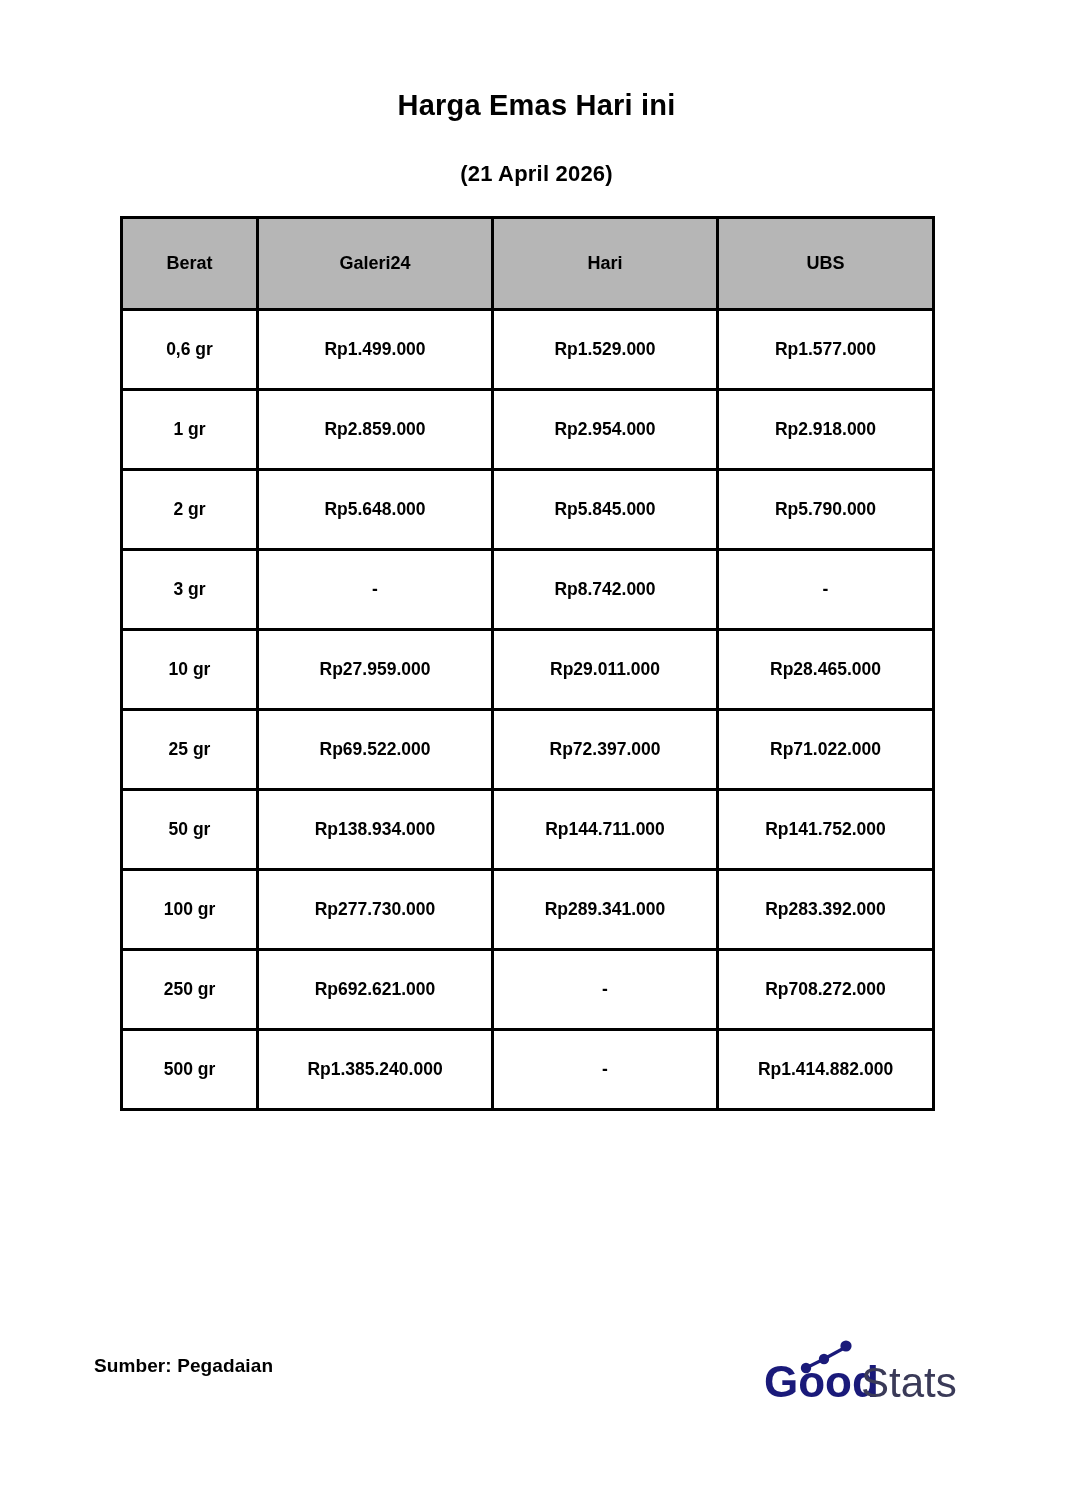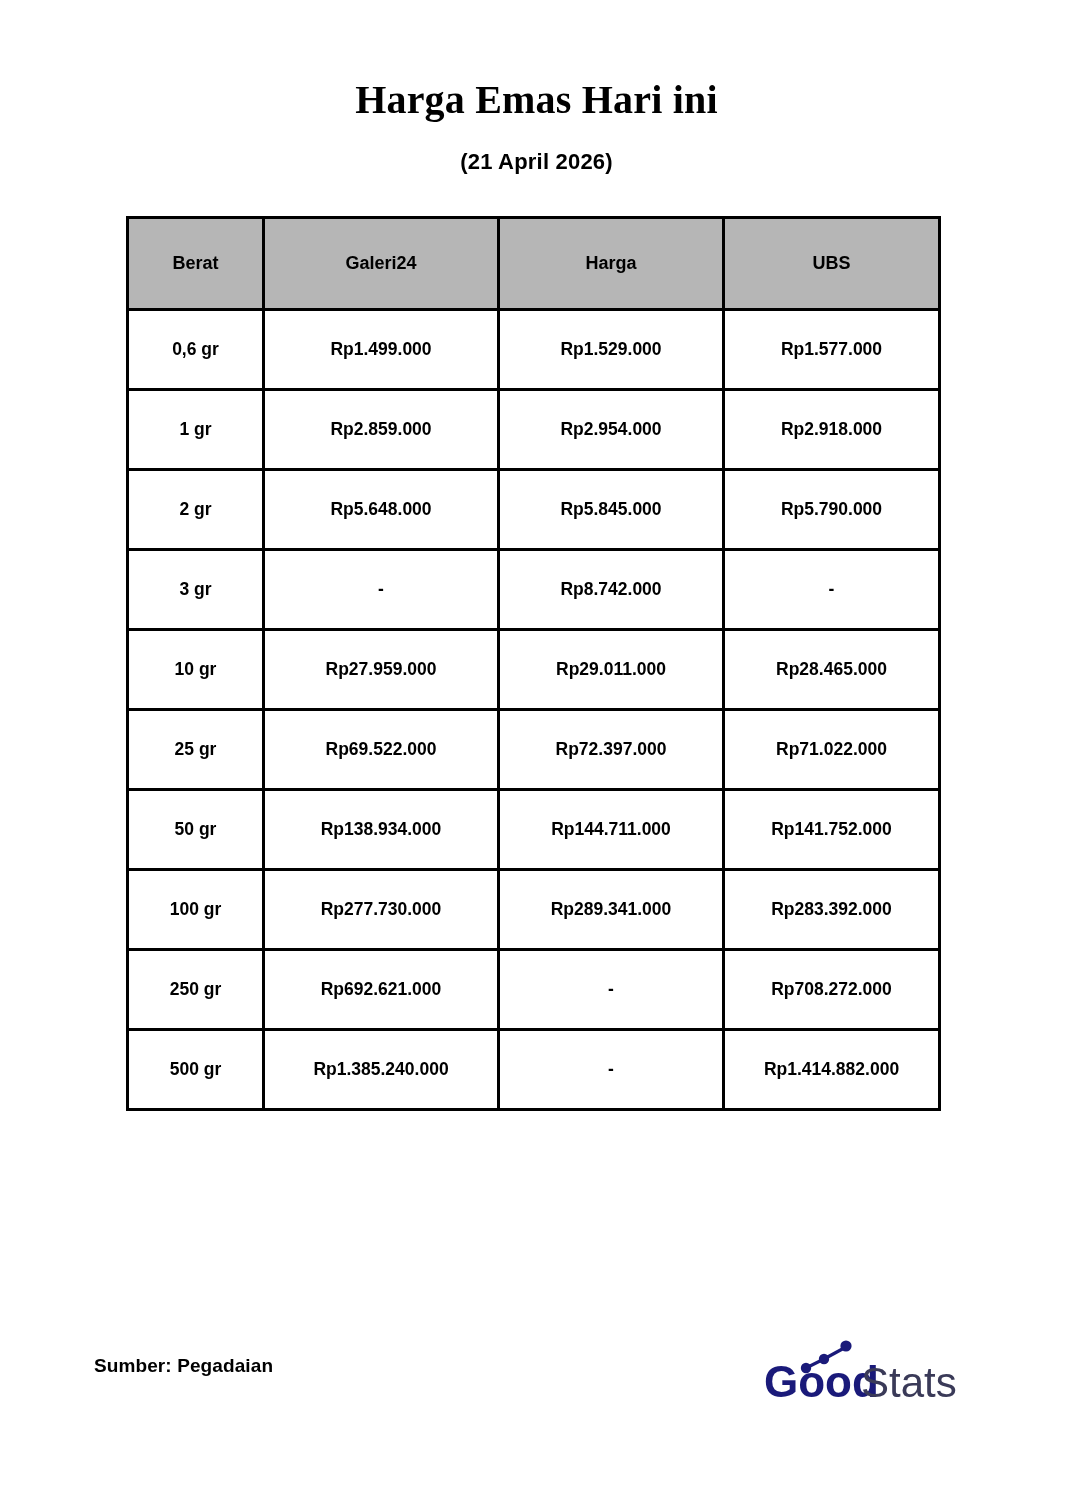--- a/index.html
+++ b/index.html
@@ -22,40 +22,39 @@
     position: relative;
     box-sizing: border-box;
   }
 
   
   .title-block {
     padding-top: 78px;
     text-align: center;
   }
   .page-title {
-    font-size: 40px;
+    font-size: 29px;
     font-weight: bold;
     letter-spacing: 0.2px;
     line-height: 1.1;
-    margin: 0;
-    font-family: Liberation Serif, serif;
+    margin: 12px;
   }
   .page-subtitle {
     font-size: 22px;
     font-weight: bold;
     margin: 0;
     padding-top: 27px;
     letter-spacing: 0.2px;
     text-align: center;
   }
 
   
   .table-wrap {
     position: absolute;
-    left: 126px;
+    left: 120px;
     top: 216px;
     width: 716px;
   }
   table.price-table {
     border-collapse: collapse;
     width: 812px;
     table-layout: fixed;
     border: 3px solid #000;
   }
   table.price-table th,
@@ -121,21 +120,21 @@
       <colgroup>
         <col class="col-berat">
         <col class="col-galeri">
         <col class="col-antam">
         <col class="col-ubs">
       </colgroup>
       <thead>
         <tr>
           <th>Berat</th>
           <th>Galeri24</th>
-          <th>Harga</th>
+          <th>Hari</th>
           <th>UBS</th>
         </tr>
       </thead>
       <tbody>
         <tr>
           <td>0,6 gr</td>
           <td>Rp1.499.000</td>
           <td>Rp1.529.000</td>
           <td>Rp1.577.000</td>
         </tr>

